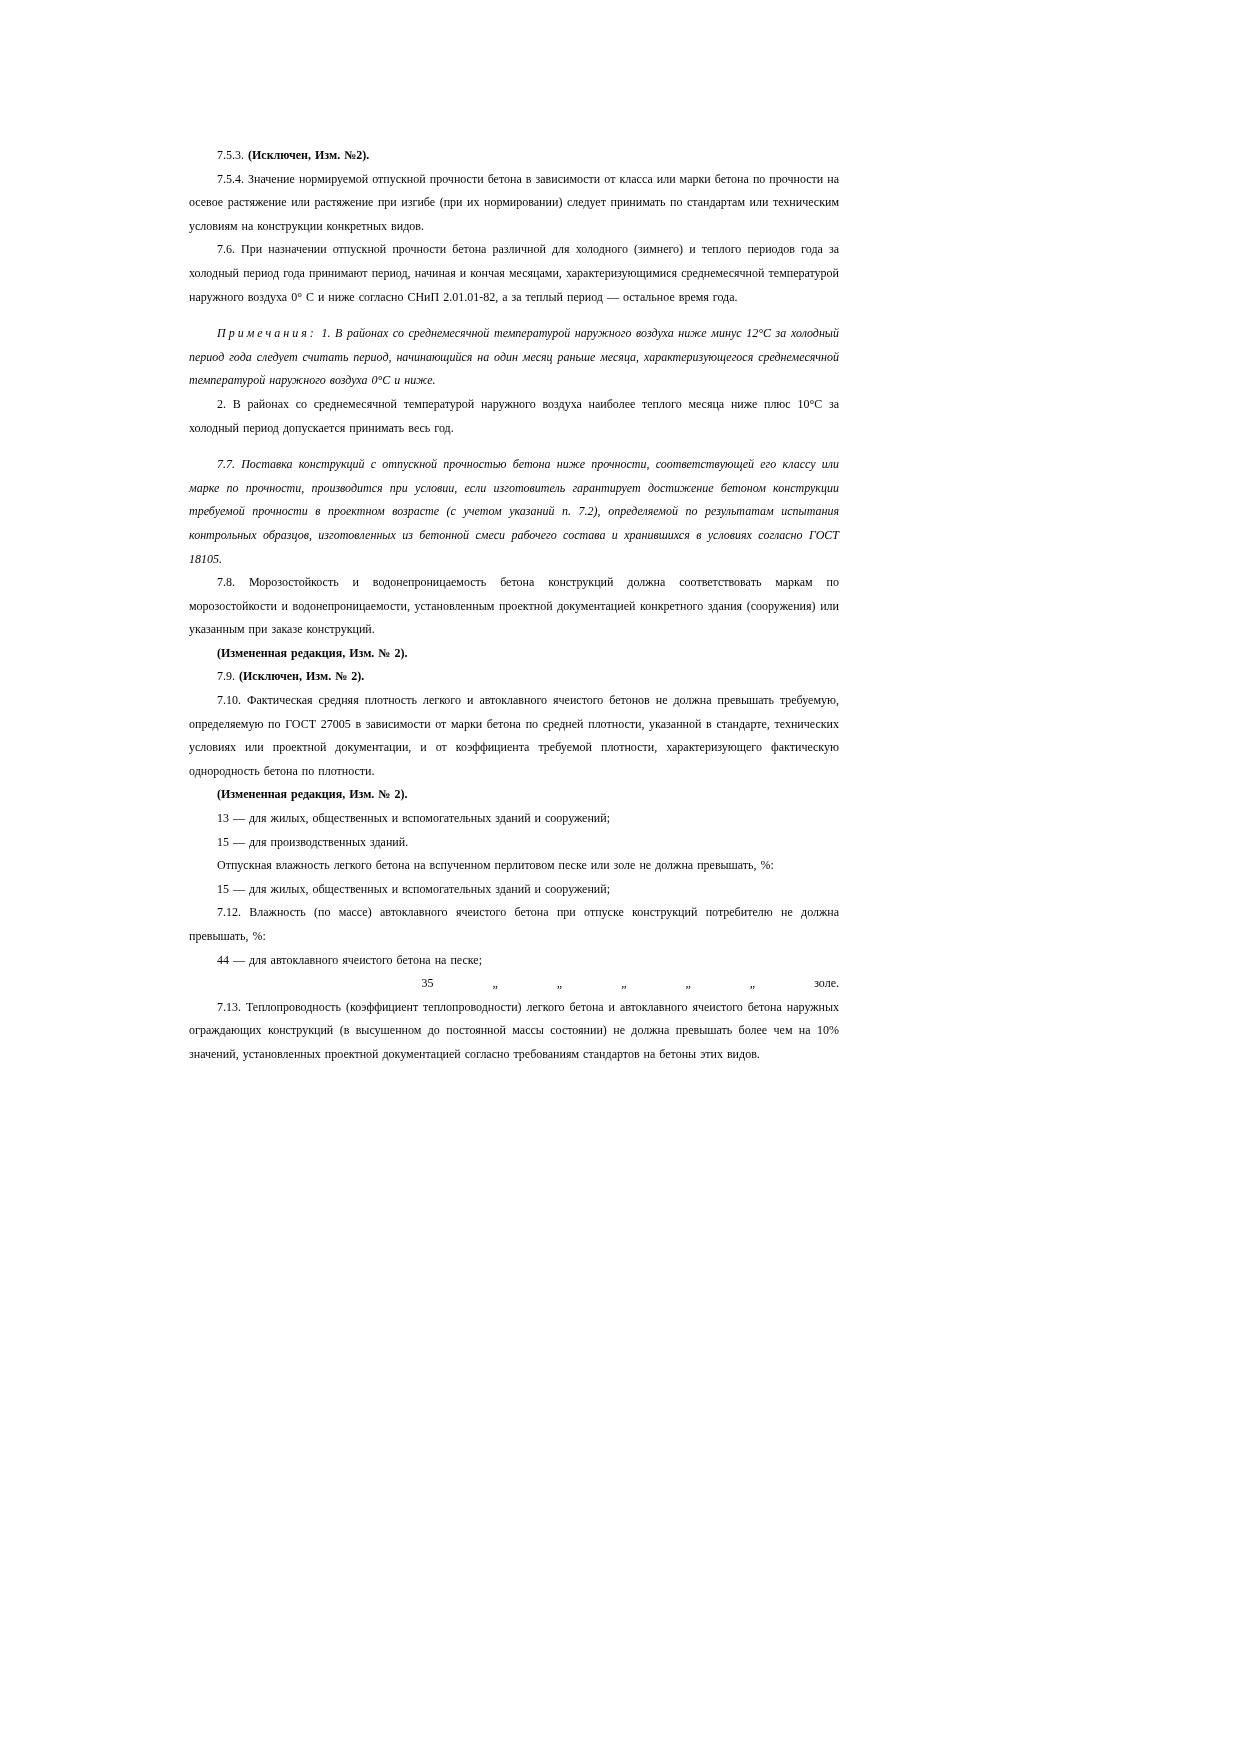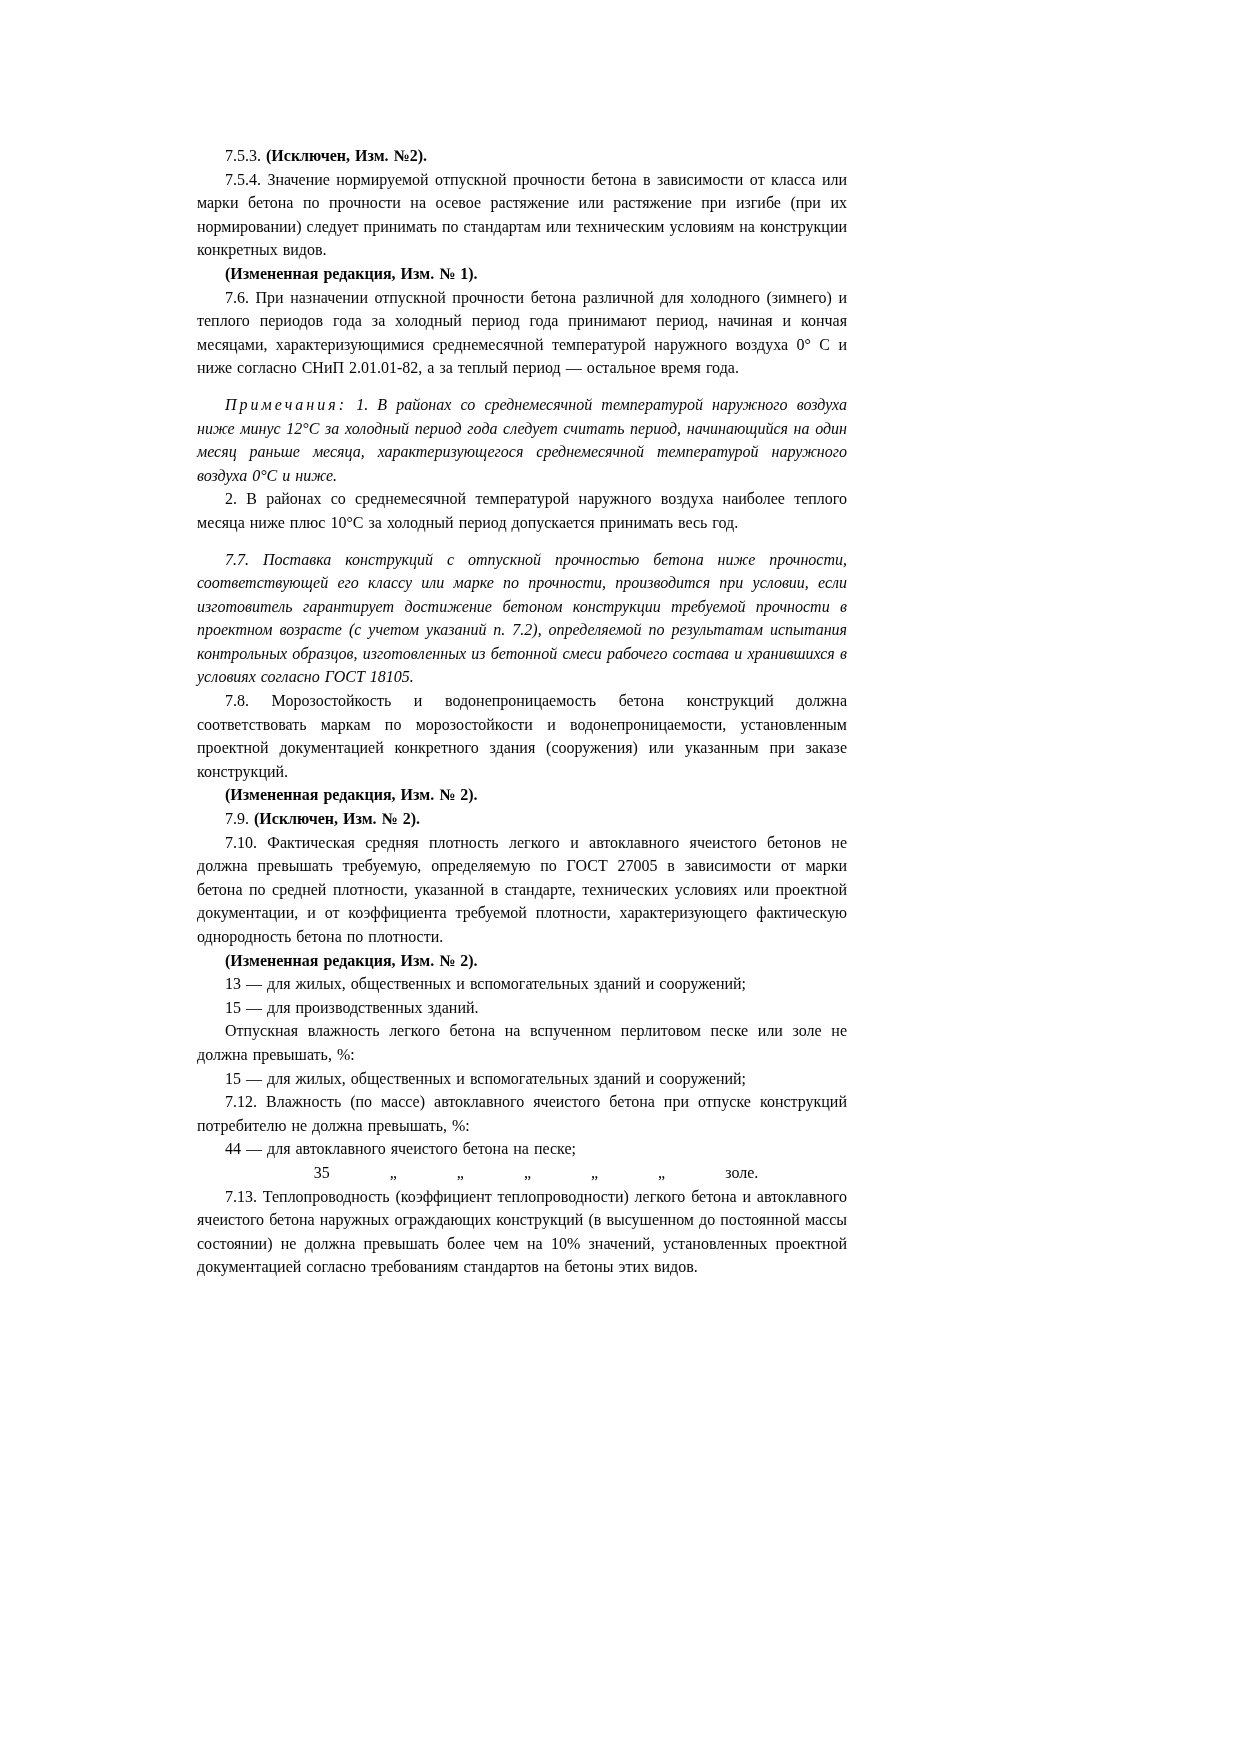--- a/index.html
+++ b/index.html
@@ -14,50 +14,48 @@
     background: #ffffff;
     overflow: hidden;
     font-family: "Liberation Serif", "DejaVu Serif", serif;
     color: #050505;
   }
   .textblock {
     position: absolute;
     left: 189px;
     top: 144px;
     width: 650px;
-    font-size: 16px;
+    font-size: 12px;
     line-height: 23.6px;
     text-align: justify;
-    margin-left: 8px;
   }
   p.para {
     margin: 0;
     padding: 0;
     text-indent: 28px;
     word-spacing: 1px;
   }
   p.para.gap {
     margin-top: 13px;
     font-style: italic;
   }
   p.para.ditto {
-    text-align: center;
+    text-align: right;
     word-spacing: 56px;
   }
   .b { font-weight: bold; }
   .ls { letter-spacing: 3px; }
 </style>
 </head>
 <body>
 
 <div class="page">
   <div class="textblock" id="doc">
       <p class="para"><span>7.5.3. </span><span class="b">(Исключен, Изм. №2).</span></p>
       <p class="para"><span>7.5.4. Значение нормируемой отпускной прочности бетона в зависимости от класса или марки бетона по прочности на осевое растяжение или растяжение при изгибе (при их нормировании) следует принимать по стандартам или техническим условиям на конструкции конкретных видов.</span></p>
-      <p class="para"><span class="b">(Измененная редакция, Изм. № 1).</span></p>
       <p class="para"><span>7.6. При назначении отпускной прочности бетона различной для холодного (зимнего) и теплого периодов года за холодный период года принимают период, начиная и кончая месяцами, характеризующимися среднемесячной температурой наружного воздуха 0° С и ниже согласно СНиП 2.01.01-82, а за теплый период — остальное время года.</span></p>
       <p class="para gap"><span class="ls">Примечания:</span><span> 1. В районах со среднемесячной температурой наружного воздуха ниже минус 12°С за холодный период года следует считать период, начинающийся на один месяц раньше месяца, характеризующегося среднемесячной температурой наружного воздуха 0°С и ниже.</span></p>
       <p class="para"><span>2. В районах со среднемесячной температурой наружного воздуха наиболее теплого месяца ниже плюс 10°С за холодный период допускается принимать весь год.</span></p>
       <p class="para gap"><span>7.7. Поставка конструкций с отпускной прочностью бетона ниже прочности, соответствующей его классу или марке по прочности, производится при условии, если изготовитель гарантирует достижение бетоном конструкции требуемой прочности в проектном возрасте (с учетом указаний п. 7.2), определяемой по результатам испытания контрольных образцов, изготовленных из бетонной смеси рабочего состава и хранившихся в условиях согласно ГОСТ 18105.</span></p>
       <p class="para"><span>7.8. Морозостойкость и водонепроницаемость бетона конструкций должна соответствовать маркам по морозостойкости и водонепроницаемости, установленным проектной документацией конкретного здания (сооружения) или указанным при заказе конструкций.</span></p>
       <p class="para"><span class="b">(Измененная редакция, Изм. № 2).</span></p>
       <p class="para"><span>7.9. </span><span class="b">(Исключен, Изм. № 2).</span></p>
       <p class="para"><span>7.10. Фактическая средняя плотность легкого и автоклавного ячеистого бетонов не должна превышать требуемую, определяемую по ГОСТ 27005 в зависимости от марки бетона по средней плотности, указанной в стандарте, технических условиях или проектной документации, и от коэффициента требуемой плотности, характеризующего фактическую однородность бетона по плотности.</span></p>
       <p class="para"><span class="b">(Измененная редакция, Изм. № 2).</span></p>
       <p class="para"><span>13 — для жилых, общественных и вспомогательных зданий и сооружений;</span></p>

